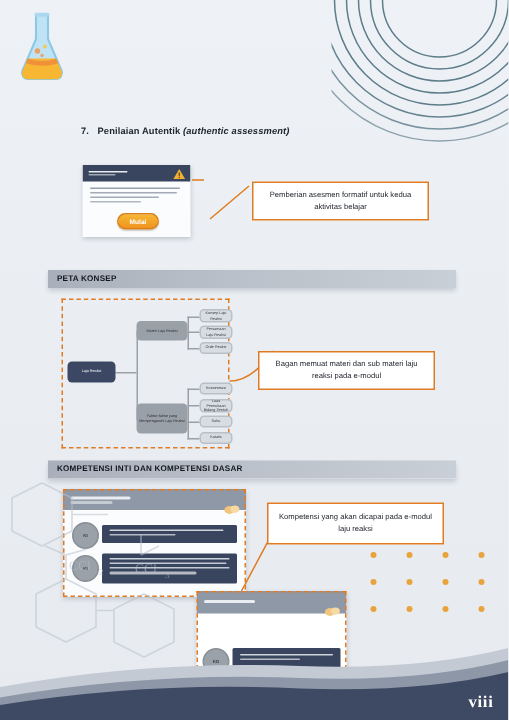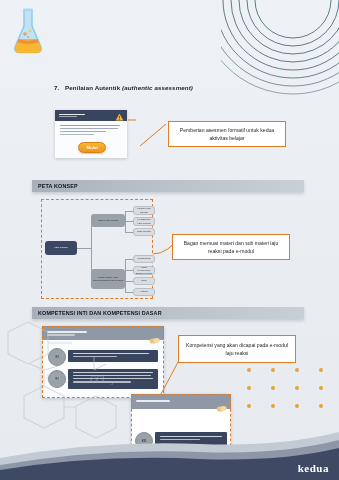--- a/index.html
+++ b/index.html
@@ -352,15 +352,15 @@
   </div>
 
   <div class="wave">
     <svg width="339" height="62" viewBox="0 0 339 62" preserveAspectRatio="none">
       <path d="M0 40 Q100 22 200 26 Q280 29 339 14 L339 62 L0 62 Z" fill="#c3cad4"></path>
       <path d="M0 47 Q100 30 200 34 Q280 37 339 22 L339 62 L0 62 Z" fill="#8d97a8"></path>
       <path d="M0 52 Q100 36 200 41 Q280 44 339 30 L339 62 L0 62 Z" fill="#3e4a63"></path>
     </svg>
   </div>
 
-  <div class="pagenum">kedua</div>
+  <div class="pagenum">viii</div>
 
 </div>
 
 </body></html>

